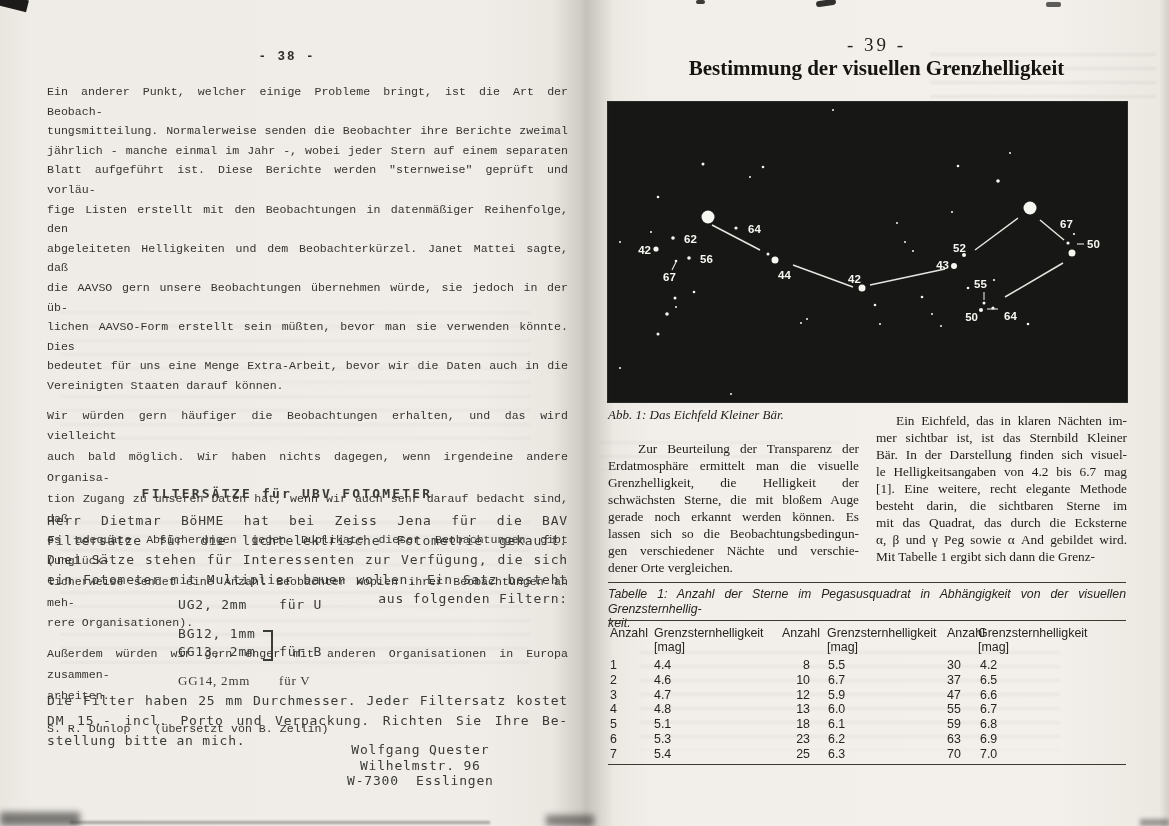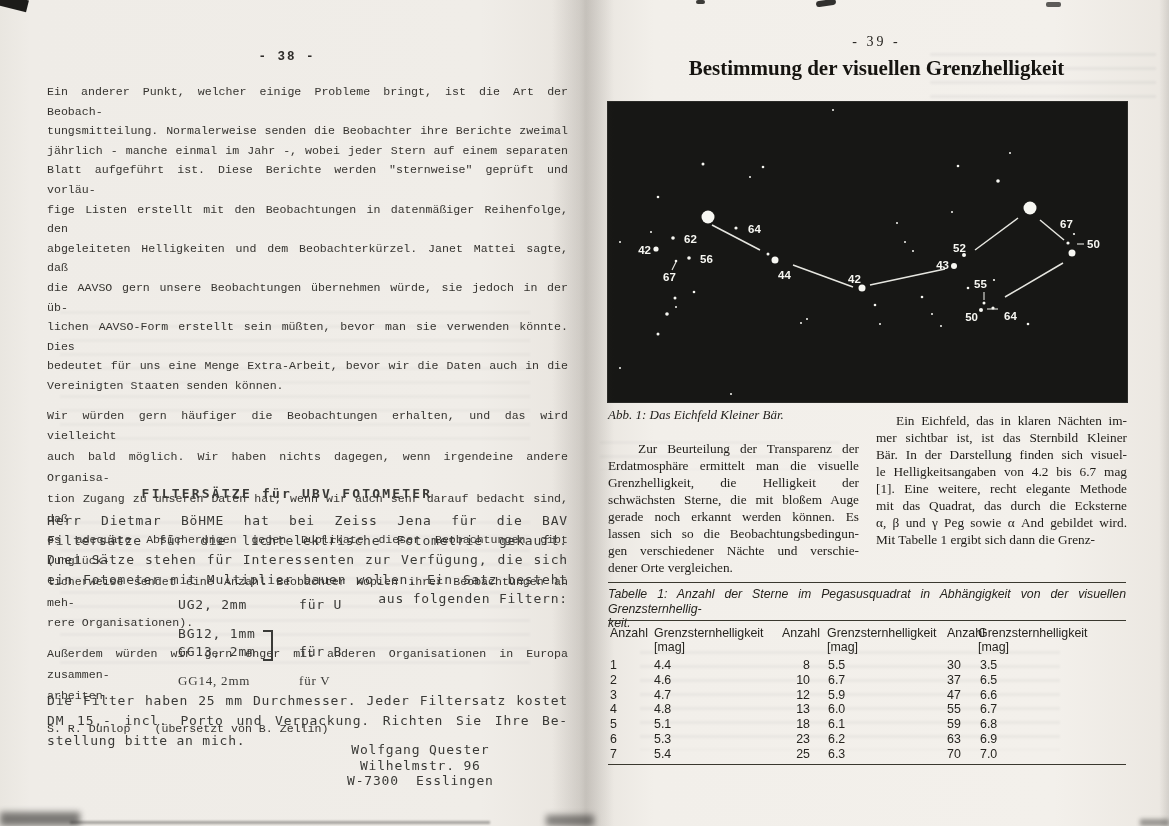--- a/index.html
+++ b/index.html
@@ -25,29 +25,29 @@
   
   .dotmx{font-family:"DejaVu Sans Mono",monospace;color:#3a3a37;font-size:13px;letter-spacing:.8px;}
   .ftitle{position:absolute;left:47px;top:486px;width:480px;text-align:center;font-weight:bold;letter-spacing:2.2px;font-size:13px;}
   .fbody{position:absolute;left:47px;top:511px;width:521px;}
   .fbody .ln{line-height:19.6px;text-align:right;}
   .flist{position:absolute;left:47px;top:597px;width:420px;}
   .frow{position:relative;height:18px;}
   .frow:nth-child(2){margin-top:11px;}
   .frow:nth-child(4){margin-top:11px;font-family:Liberation Serif, serif;}
   .fname{position:absolute;left:131px;}
-  .fband{position:absolute;left:252px;}
+  .fband{position:absolute;left:232px;}
   .fbracket{position:absolute;left:263px;top:630px;width:8px;height:27px;
     border-top:2.2px solid #3a3a37;border-right:2.2px solid #3a3a37;border-bottom:2.2px solid #3a3a37;}
   .fnote{position:absolute;left:47px;top:691px;width:521px;}
   .fnote .ln{line-height:20px;}
   .faddr{position:absolute;left:347px;top:742px;line-height:15.6px;text-align:center;}
   
   .pagenum-r{position:absolute;left:0;top:34px;width:100%;text-align:center;
-    font-family:"Liberation Serif",serif;font-size:14px;letter-spacing:3px;color:#25231f;}
+    font-family:"Liberation Serif",serif;font-size:19px;letter-spacing:3px;color:#25231f;}
   .rtitle{position:absolute;left:0;top:56px;width:100%;text-align:center;
     font-family:"Liberation Serif",serif;font-weight:bold;font-size:21px;color:#161410;}
   .figure{position:absolute;left:24px;top:102px;width:519px;height:300px;background:#171715;
     box-shadow:0 0 0 1px #2a2a27;}
   .figcap{position:absolute;left:24px;top:407px;font-family:"Liberation Serif",serif;
     font-style:italic;font-size:13px;color:#23211d;}
   .rcol{position:absolute;width:251px;font-family:"Liberation Serif",serif;font-size:13.3px;color:#1e1c18;}
   .rcol .ln{line-height:17px;}
   .col1{left:24px;top:440px;}
   .col2{left:292px;top:412px;}
@@ -102,21 +102,21 @@
       <div class="tpara">
           <div class="ln jl">Ein anderer Punkt, welcher einige Probleme bringt, ist die Art der Beobach-</div>
           <div class="ln jl">tungsmitteilung. Normalerweise senden die Beobachter ihre Berichte zweimal</div>
           <div class="ln jl">jährlich - manche einmal im Jahr -, wobei jeder Stern auf einem separaten</div>
           <div class="ln jl">Blatt aufgeführt ist. Diese Berichte werden "sternweise" geprüft und vorläu-</div>
           <div class="ln jl">fige Listen erstellt mit den Beobachtungen in datenmäßiger Reihenfolge, den</div>
           <div class="ln jl">abgeleiteten Helligkeiten und dem Beobachterkürzel. Janet Mattei sagte, daß</div>
           <div class="ln jl">die AAVSO gern unsere Beobachtungen übernehmen würde, sie jedoch in der üb-</div>
           <div class="ln jl">lichen AAVSO-Form erstellt sein müßten, bevor man sie verwenden könnte. Dies</div>
           <div class="ln jl">bedeutet für uns eine Menge Extra-Arbeit, bevor wir die Daten auch in die</div>
-          <div class="ln">Vereinigten Staaten senden können.</div>
+          <div class="ln">Vereinigten Staaten darauf können.</div>
         </div>
       <div class="tpara tpara2">
           <div class="ln jl">Wir würden gern häufiger die Beobachtungen erhalten, und das wird vielleicht</div>
           <div class="ln jl">auch bald möglich. Wir haben nichts dagegen, wenn irgendeine andere Organisa-</div>
           <div class="ln jl">tion Zugang zu unseren Daten hat, wenn wir auch sehr darauf bedacht sind, daß</div>
           <div class="ln jl">es adequate Absicherungen gegen Duplikate dieser Beobachtungen gibt (unglück-</div>
           <div class="ln jl">licherweise sendet eine Anzahl Beobachter Kopien ihrer Beobachtungen an meh-</div>
           <div class="ln">rere Organisationen).</div>
         </div>
       <div class="tpara tpara2">
@@ -259,20 +259,21 @@
         <div class="ln jl">lassen sich so die Beobachtungsbedingun-</div>
         <div class="ln jl">gen verschiedener Nächte und verschie-</div>
         <div class="ln">dener Orte vergleichen.</div>
       </div>
     <div class="rcol col2">
         <div class="ln jl">&nbsp;&nbsp;&nbsp;Ein Eichfeld, das in klaren Nächten im-</div>
         <div class="ln jl">mer sichtbar ist, ist das Sternbild Kleiner</div>
         <div class="ln jl">Bär. In der Darstellung finden sich visuel-</div>
         <div class="ln jl">le Helligkeitsangaben von 4.2 bis 6.7 mag</div>
         <div class="ln jl">[1]. Eine weitere, recht elegante Methode</div>
+        <div class="ln jl">besteht darin, die sichtbaren Sterne im</div>
         <div class="ln jl">mit das Quadrat, das durch die Ecksterne</div>
         <div class="ln jl">α, β und γ Peg sowie α And gebildet wird.</div>
         <div class="ln">Mit Tabelle 1 ergibt sich dann die Grenz-</div>
       </div>
 
     <div class="tablewrap">
       <div class="trule rule-top"></div>
       <div class="tcap">
           <div class="ln jl">Tabelle 1: Anzahl der Sterne im Pegasusquadrat in Abhängigkeit von der visuellen Grenzsternhellig-</div>
           <div class="ln">keit.</div>
@@ -286,21 +287,21 @@
         <span class="th h-n3">Anzahl</span>
         <span class="th h-m3"><span>Grenzsternhelligkeit</span><br><span>[mag]</span></span>
       </div>
       <div class="tbody" id="tbl-rows">
           <div class="trow">
             <span class="td c0">1</span>
             <span class="td c1">4.4</span>
             <span class="td c2">8</span>
             <span class="td c3">5.5</span>
             <span class="td c4">30</span>
-            <span class="td c5">3.5</span>
+            <span class="td c5">4.2</span>
           </div>
           <div class="trow">
             <span class="td c0">2</span>
             <span class="td c1">4.6</span>
             <span class="td c2">10</span>
             <span class="td c3">6.7</span>
             <span class="td c4">37</span>
             <span class="td c5">6.5</span>
           </div>
           <div class="trow">

